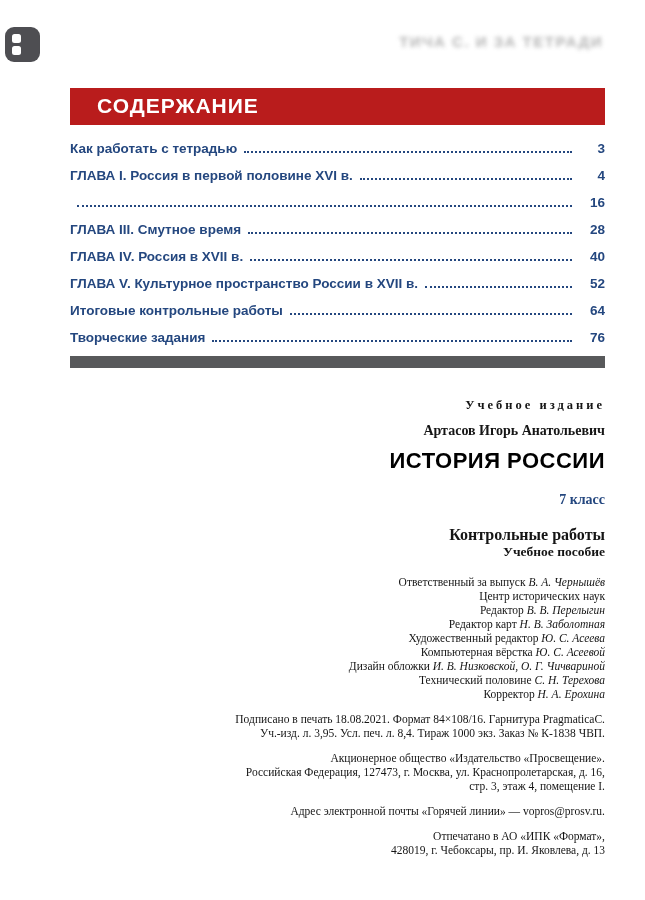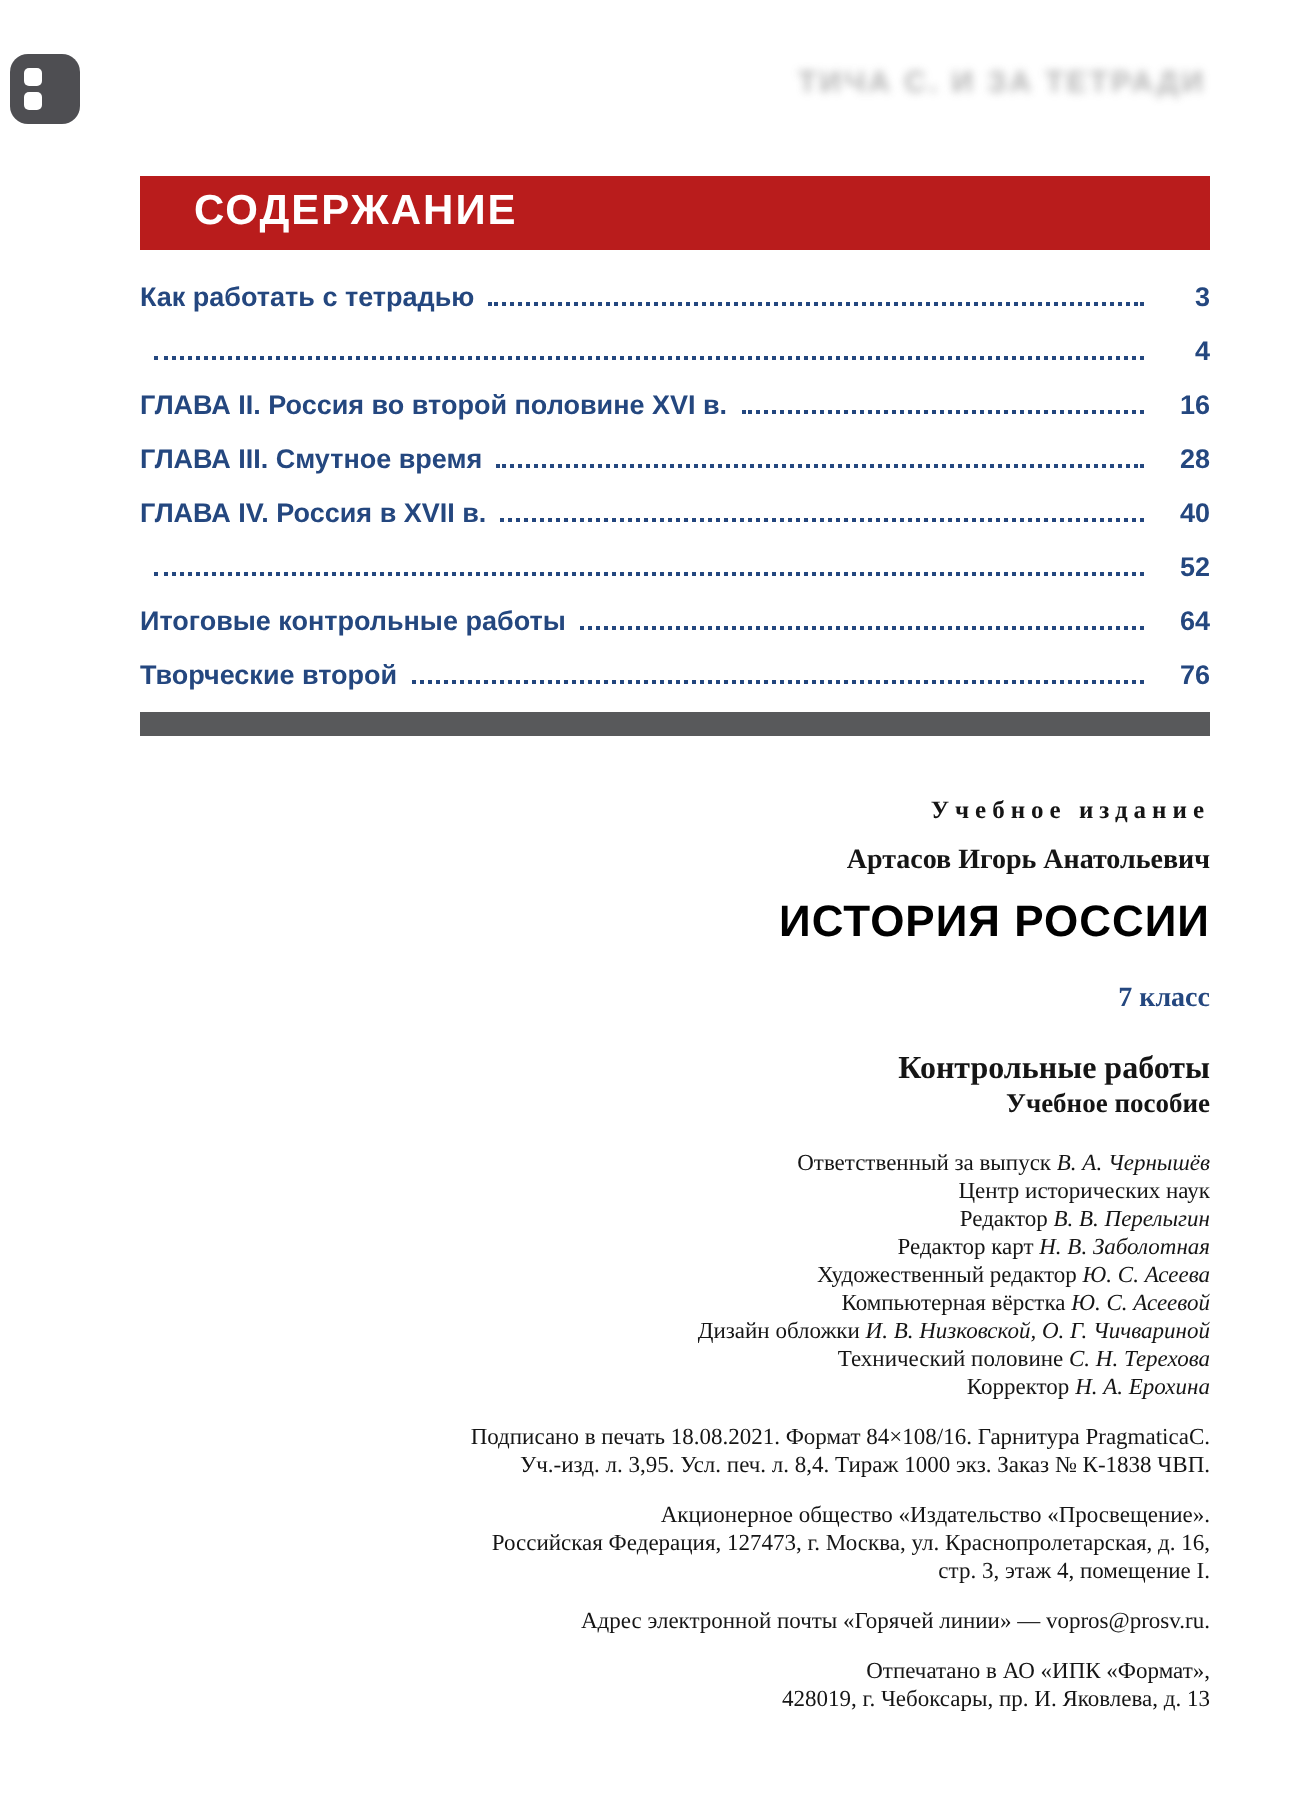--- a/index.html
+++ b/index.html
@@ -117,49 +117,50 @@
       <span>СОДЕРЖАНИЕ</span>
     </div>
 
     <div class="toc">
       <div class="toc-row">
         <span class="toc-label">Как работать с тетрадью</span>
         <span class="leader"></span>
         <span class="toc-page">3</span>
       </div>
       <div class="toc-row">
+        <span class="toc-label">ГЛАВА I.  Россия в первой половине XVI в.</span>
         <span class="leader"></span>
         <span class="toc-page">4</span>
       </div>
       <div class="toc-row">
-        <span class="toc-label">ГЛАВА II.  Россия во второй половине XVI в.</span>
         <span class="leader"></span>
         <span class="toc-page">16</span>
       </div>
       <div class="toc-row">
         <span class="toc-label">ГЛАВА III. Смутное время</span>
         <span class="leader"></span>
         <span class="toc-page">28</span>
       </div>
       <div class="toc-row">
         <span class="toc-label">ГЛАВА IV. Россия в XVII в.</span>
         <span class="leader"></span>
         <span class="toc-page">40</span>
       </div>
       <div class="toc-row">
+        <span class="toc-label">ГЛАВА V.  Культурное пространство России в XVII в.</span>
         <span class="leader"></span>
         <span class="toc-page">52</span>
       </div>
       <div class="toc-row">
         <span class="toc-label">Итоговые контрольные работы</span>
         <span class="leader"></span>
         <span class="toc-page">64</span>
       </div>
       <div class="toc-row">
-        <span class="toc-label">Творческие второй</span>
+        <span class="toc-label">Творческие задания</span>
         <span class="leader"></span>
         <span class="toc-page">76</span>
       </div>
     </div>
 
     <div class="bar"></div>
 
     <div class="colophon">
 
       <div class="edition">Учебное издание</div>

